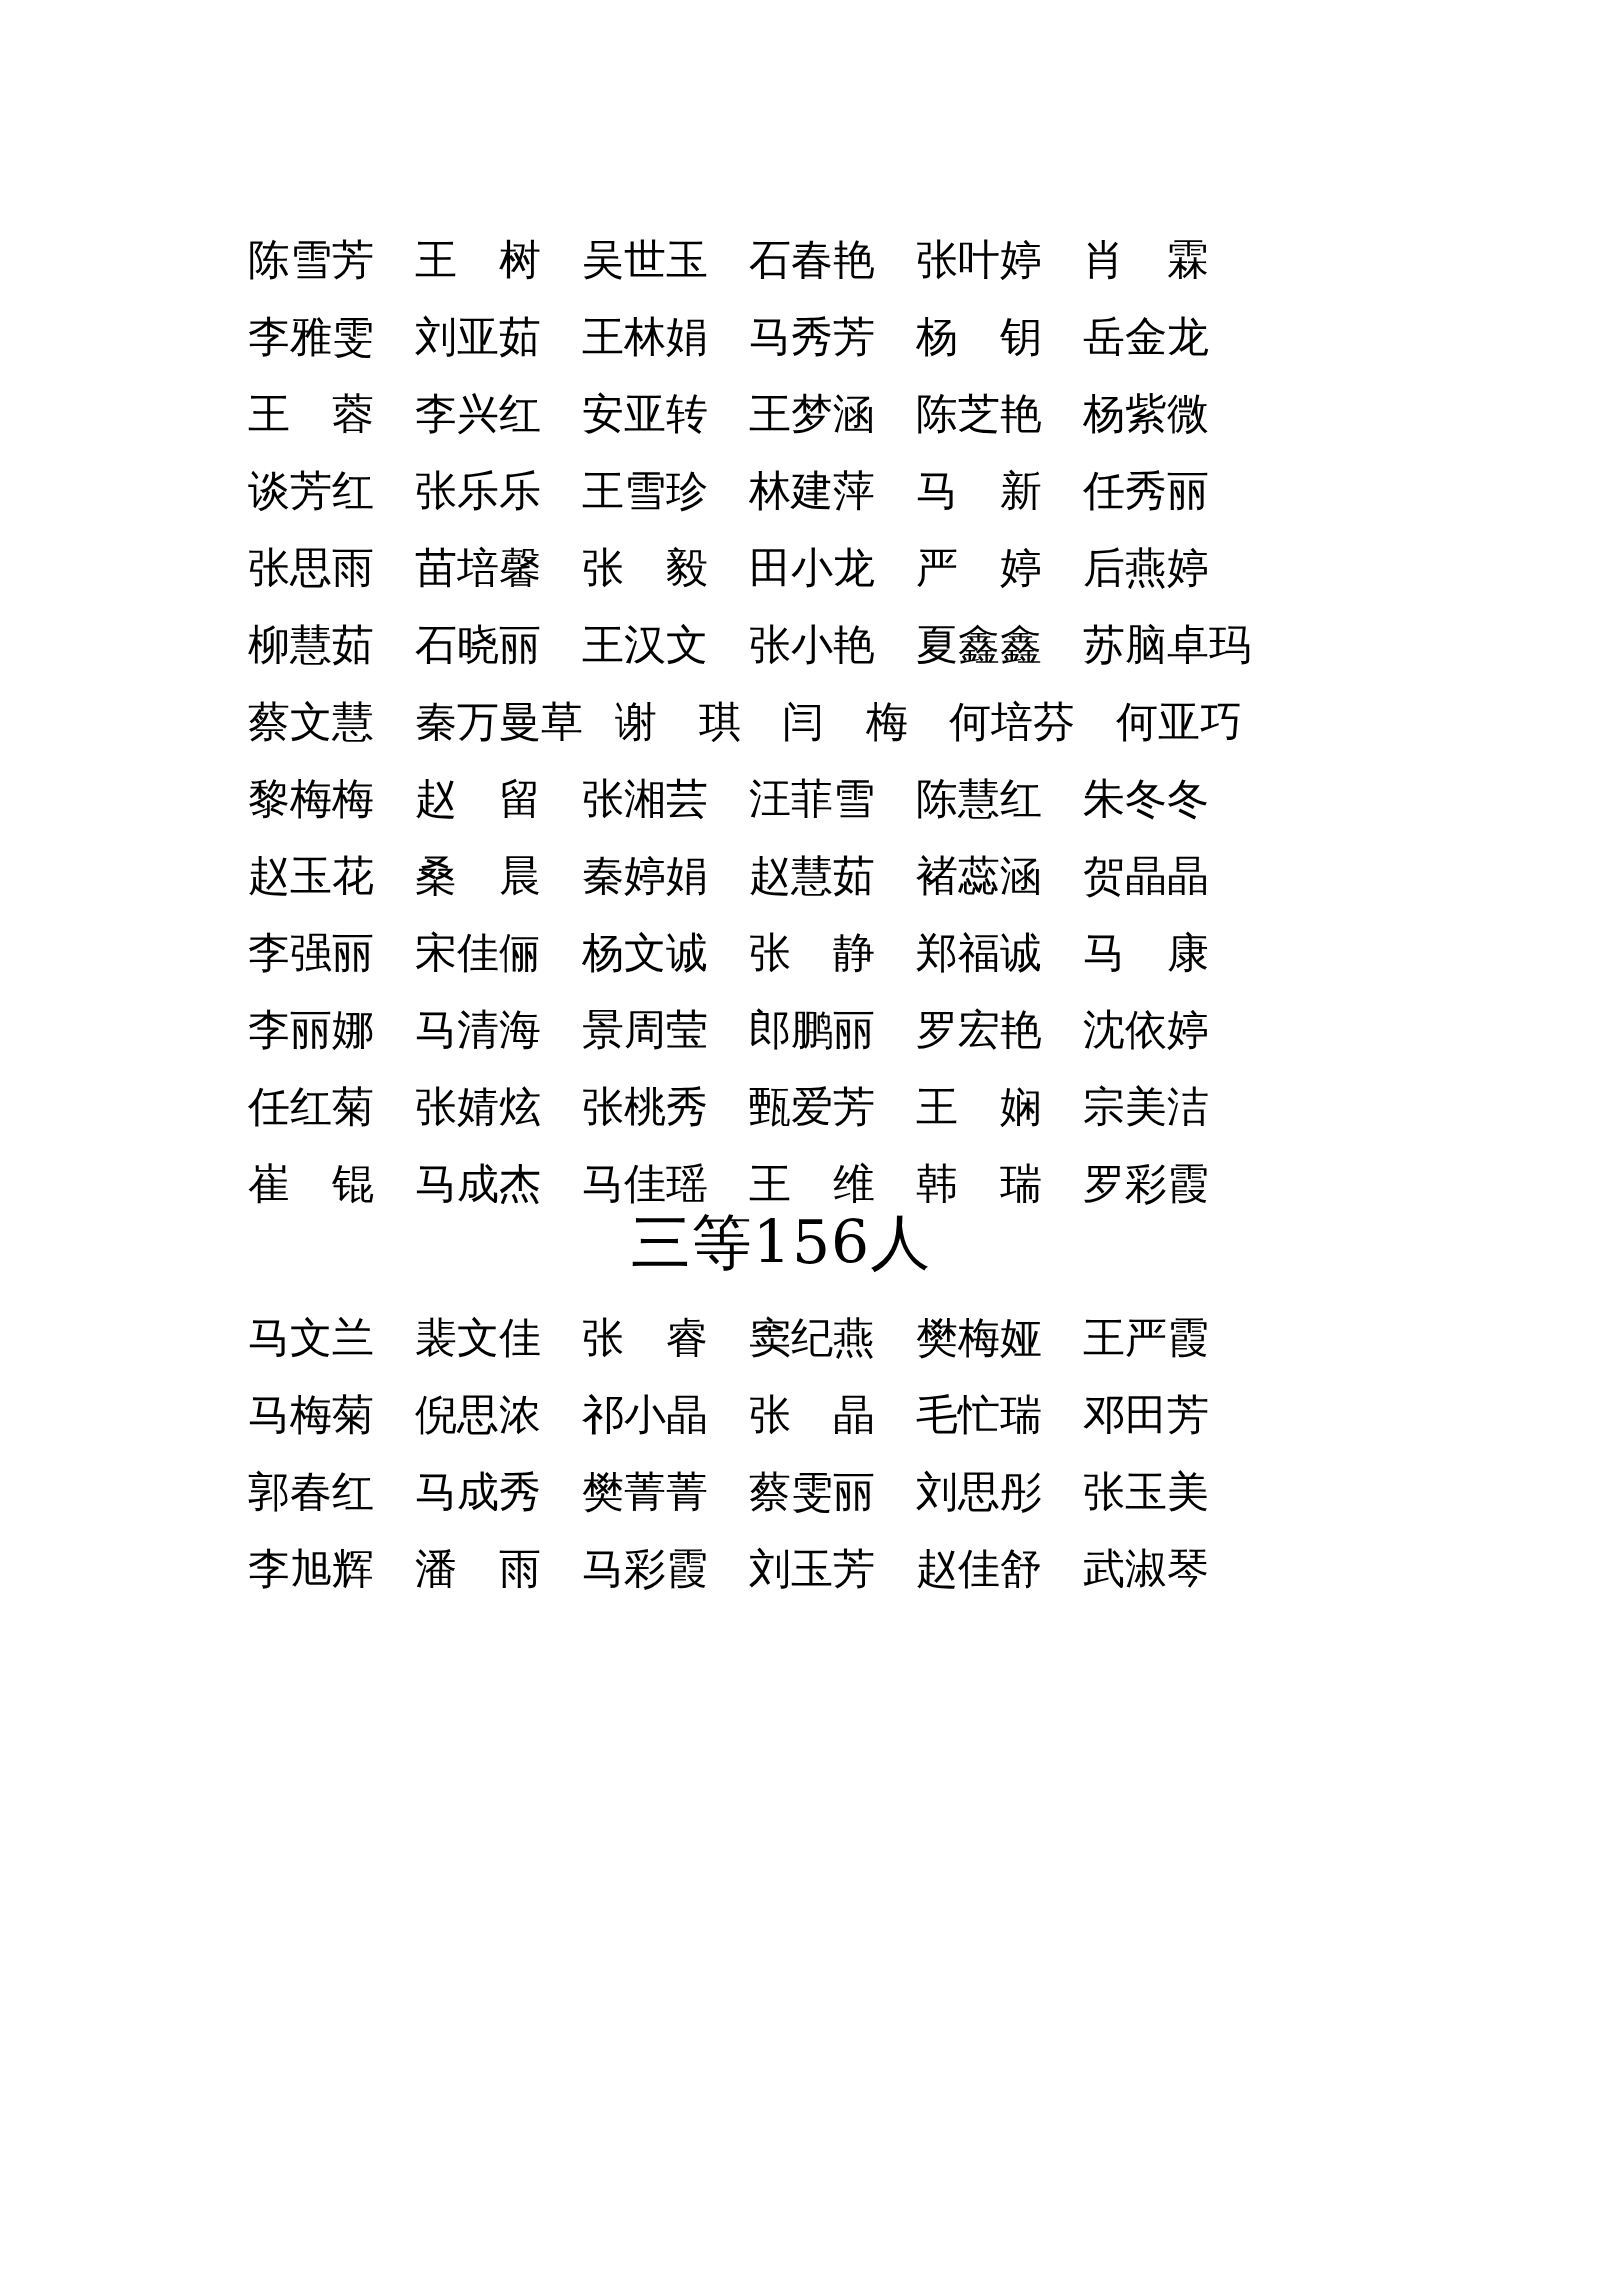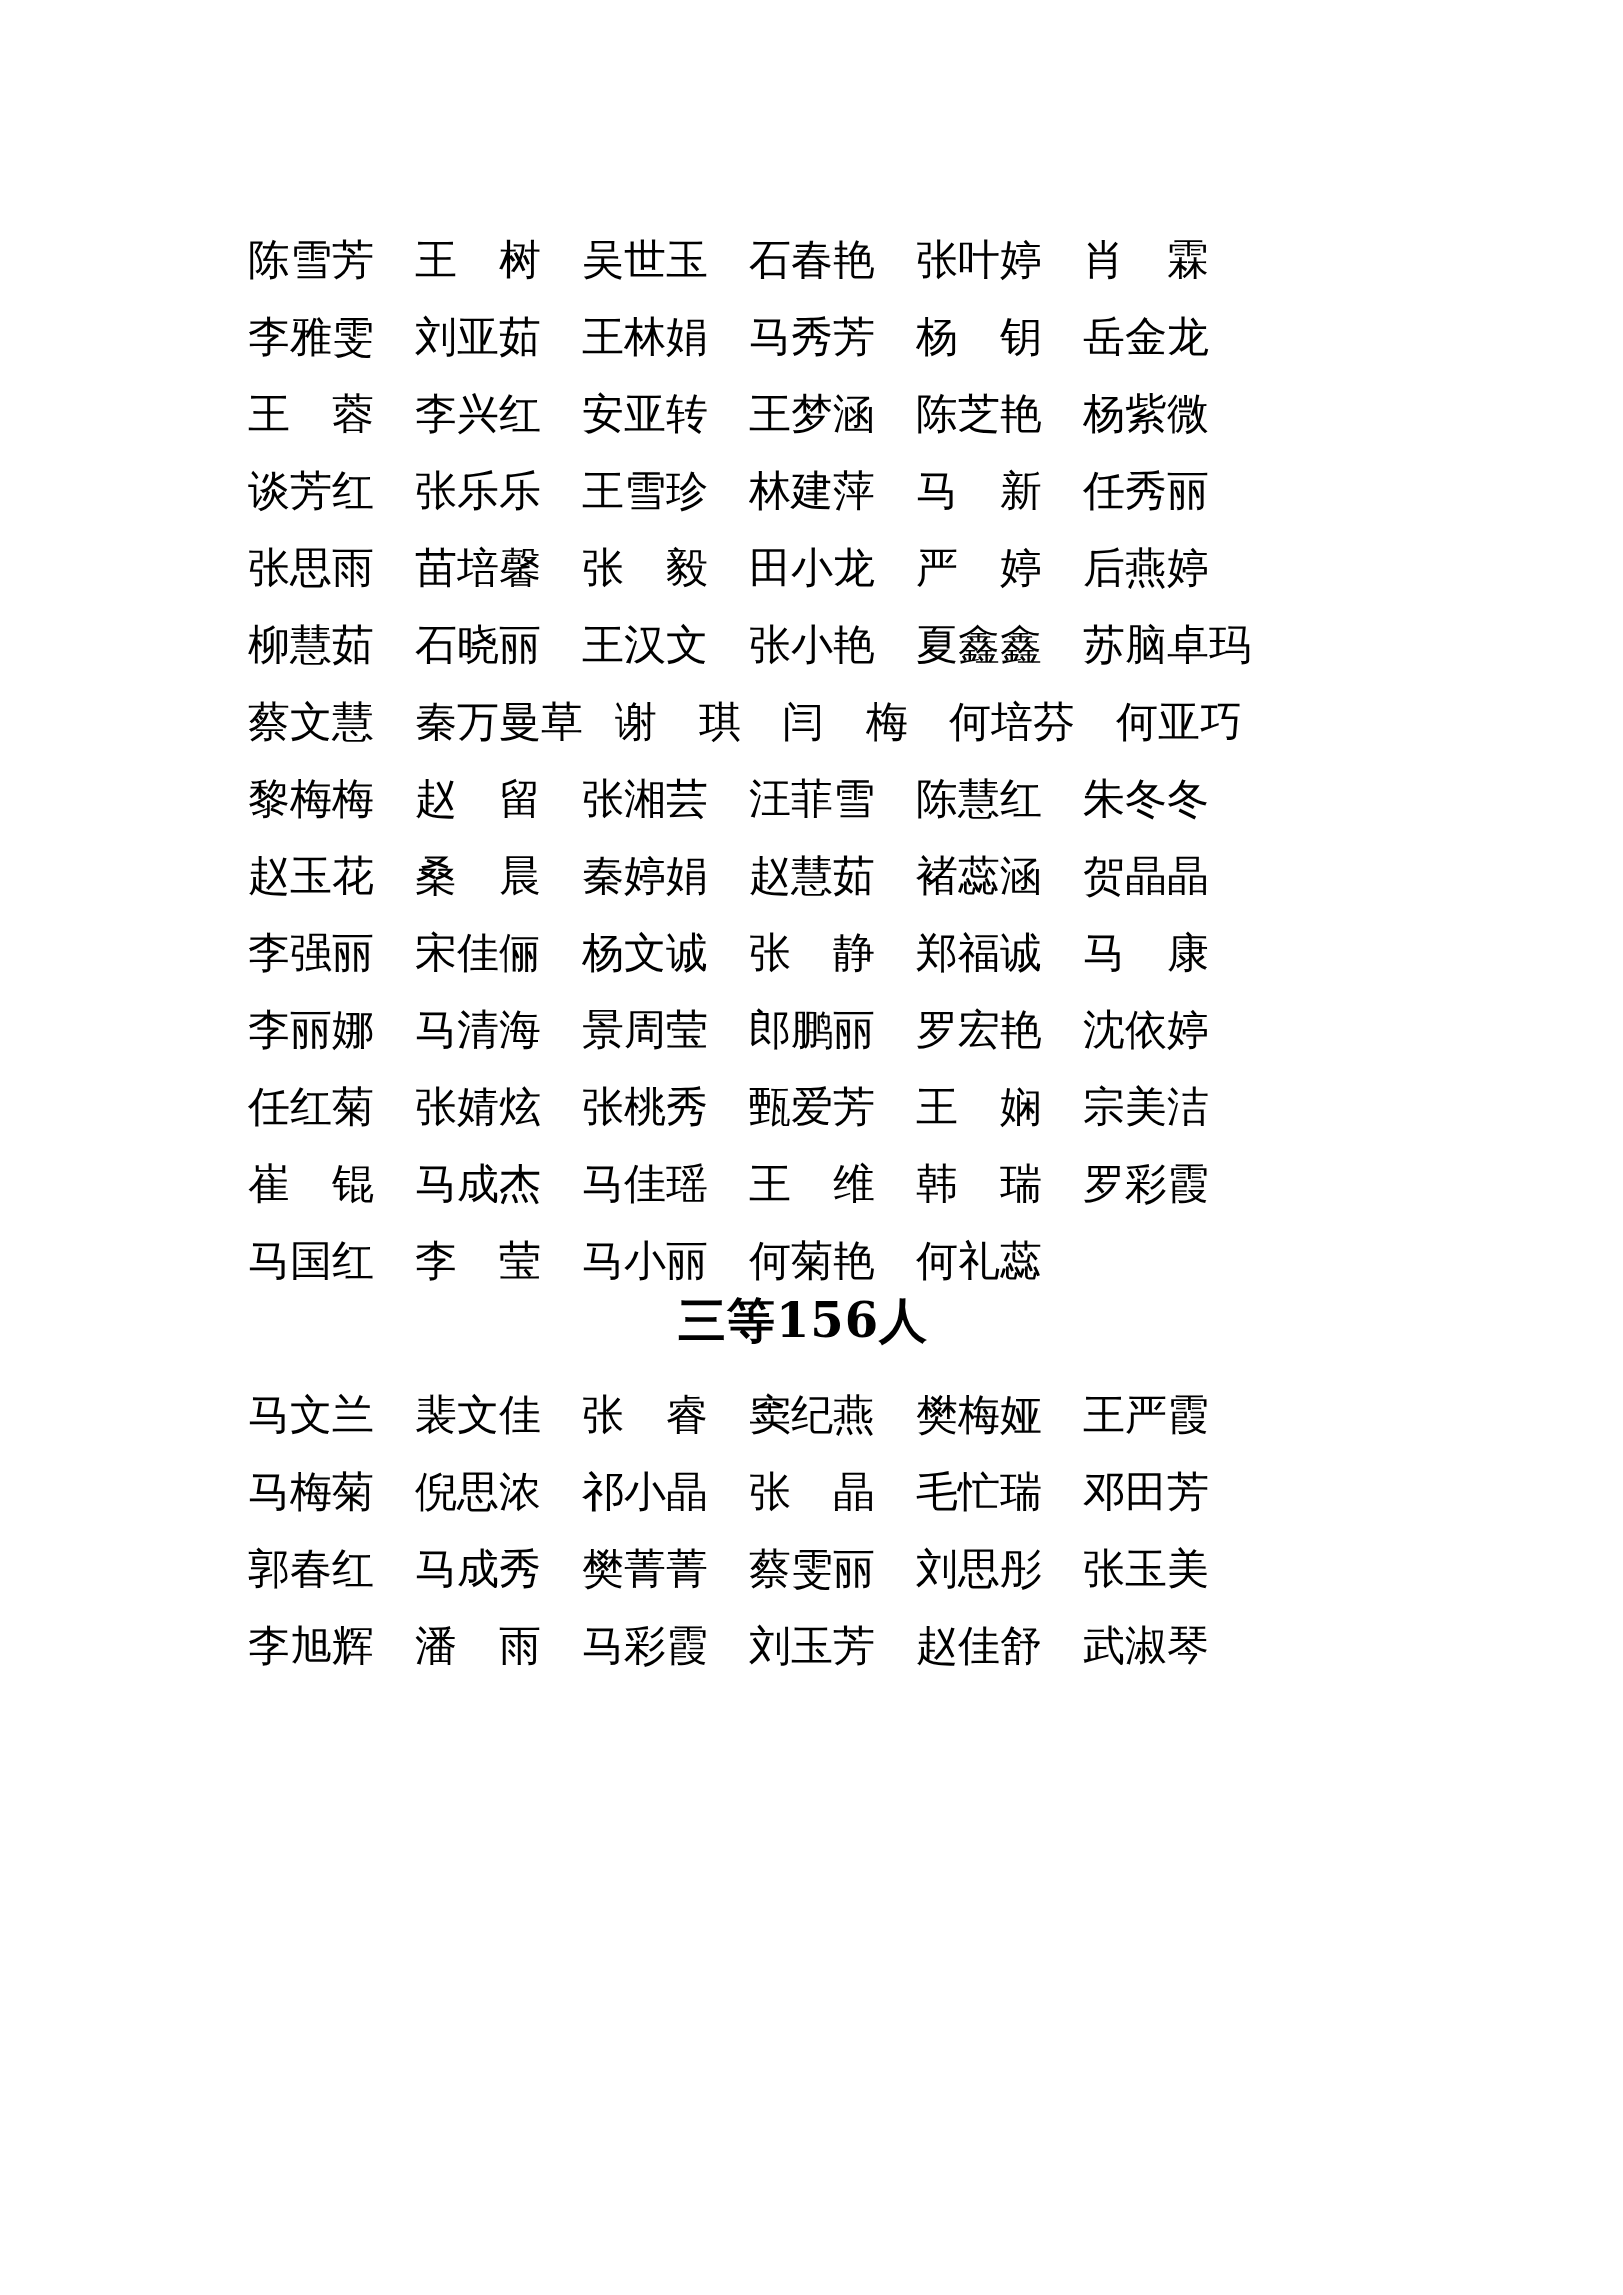--- a/index.html
+++ b/index.html
@@ -33,23 +33,23 @@
     line-height: 1;
     white-space: pre;
     letter-spacing: 0;
   }
   .heading {
     height: 77px;
     display: flex;
     align-items: center;
     justify-content: center;
     position: relative;
-    left: 58px;
-    font-size: 48px;
-    font-weight: bold;
+    left: 36px;
+    font-size: 60px;
+    font-weight: normal;
     letter-spacing: 1px;
   }
 </style>
 </head>
 <body>
 
 <div class="content">
 
   <div>
       <div class="row">
@@ -149,27 +149,20 @@
         <span class="name">宗美洁</span>
       </div>
       <div class="row">
         <span class="name">崔　锟</span>
         <span class="name">马成杰</span>
         <span class="name">马佳瑶</span>
         <span class="name">王　维</span>
         <span class="name">韩　瑞</span>
         <span class="name">罗彩霞</span>
       </div>
-      <div class="row">
-        <span class="name">马国红</span>
-        <span class="name">李　莹</span>
-        <span class="name">马小丽</span>
-        <span class="name">何菊艳</span>
-        <span class="name">何礼蕊</span>
-      </div>
     </div>
 
   <div class="heading">三等156人</div>
 
   <div>
       <div class="row">
         <span class="name">马文兰</span>
         <span class="name">裴文佳</span>
         <span class="name">张　睿</span>
         <span class="name">窦纪燕</span>

